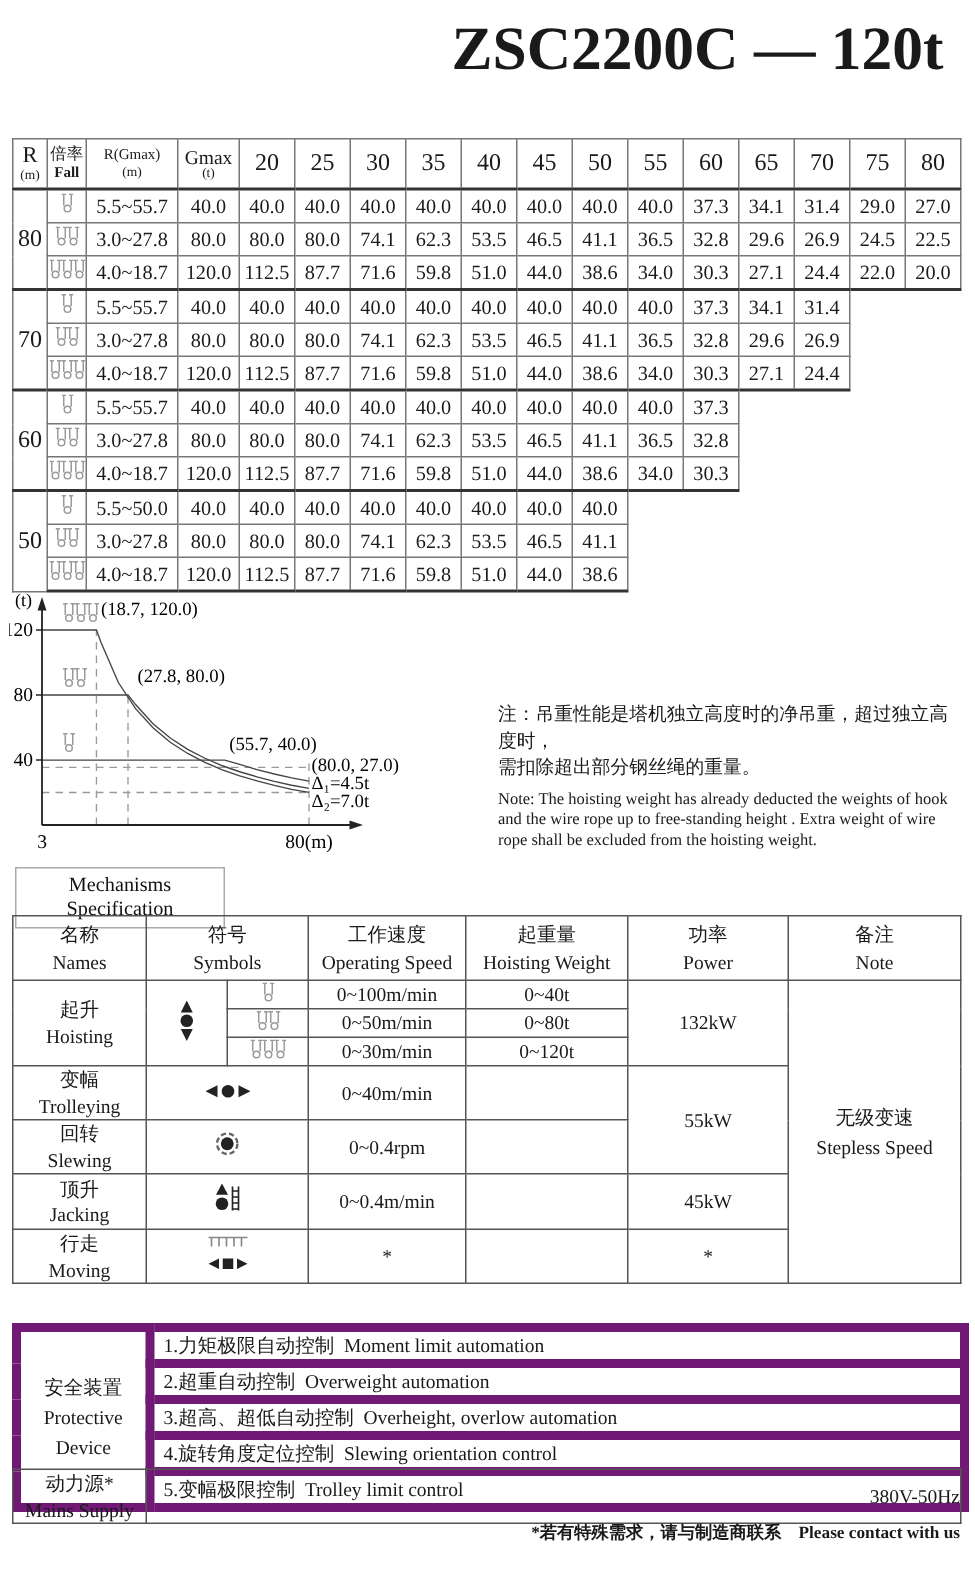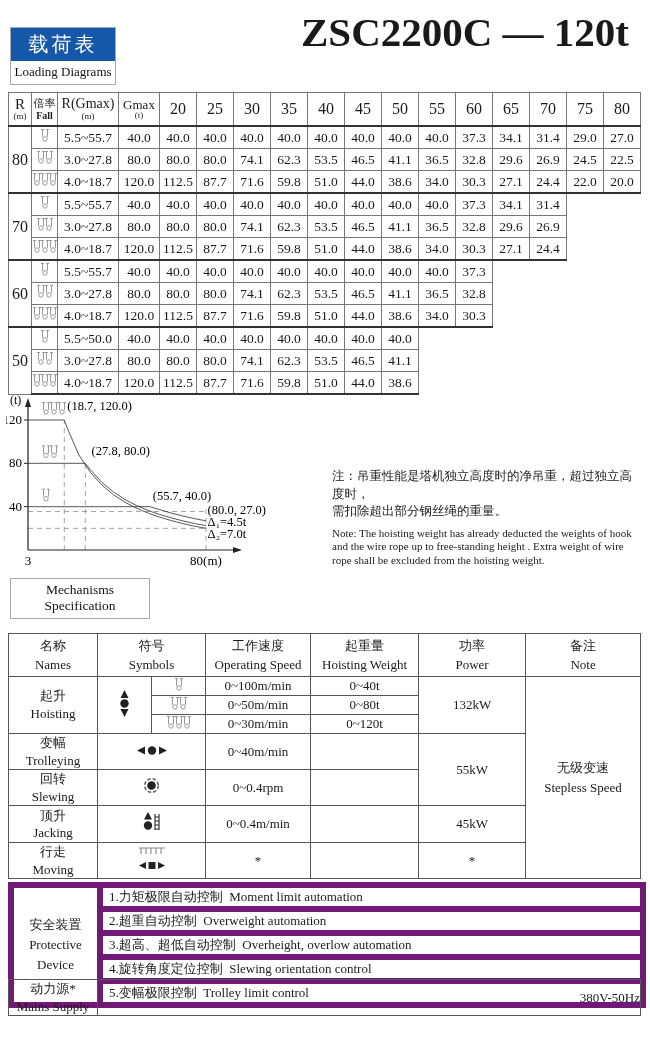--- a/index.html
+++ b/index.html
@@ -31,21 +31,21 @@
   .ltable tr.grp-top td{border-top:2px solid #333;margin-top:47px;}
   .ltable tr.grp-end td{border-bottom:2px solid #333;}
   
   .chart{position:absolute;left:6px;top:390px;width:302px;height:192px;}
   .chart svg text{font-family:"Liberation Serif","DejaVu Sans",serif;}
   
   .noteblk{position:absolute;left:332px;top:468px;width:312px;}
   .note-zh{font-size:12.5px;line-height:1.4;}
   .note-en{font-size:11px;line-height:1.25;margin-top:6px;}
   
-  .mtable{position:absolute;left:8px;top:633px;width:632px;border-collapse:collapse;
+  .mtable{position:absolute;left:8px;top:610px;width:632px;border-collapse:collapse;
           table-layout:fixed;font-size:13px;}
   .mtable th,.mtable td{border:1px solid #555;text-align:center;vertical-align:middle;padding:0;}
   .mtable th{font-weight:normal;height:42px;line-height:1.5;}
   .mtable .names{line-height:1.35;}
   .mtable .notecell{line-height:1.5;}
   
   .ptable{position:absolute;left:8px;top:882px;width:632px;border-collapse:collapse;
           table-layout:fixed;font-size:13px;}
   .ptable td{border:6px solid #701a75;vertical-align:middle;padding:0;height:18px;}
   .ptable td.lbl{text-align:center;line-height:1.55;}
@@ -56,24 +56,20 @@
   .stable td{border:1px solid #555;vertical-align:middle;padding:0;height:34px;}
   .stable td.lbl{text-align:center;line-height:1.35;}
   .stable td.val{text-align:right;padding-left:8px;}
   .footer{position:absolute;right:10px;top:1014px;font-size:11.5px;font-weight:bold;white-space:pre;}
 </style>
 </head>
 <body>
 
 <div class="page">
 
-  <div class="secbox" id="box1">
-    <div class="secbox-zh">载荷表</div>
-    <div class="secbox-en">Loading Diagrams</div>
-  </div>
 
   <div class="model-title">ZSC2200C — 120t</div>
 
   <table class="ltable">
     <colgroup>
       <col style="width:23px">
         <col style="width:26px">
         <col style="width:61px">
         <col style="width:41px">
       <col style="width:37px">
@@ -94,21 +90,21 @@
       <tr id="lt-header-row">
         <th>
           <div class="hmain">R</div>
           <div class="unit">(m)</div>
         </th>
         <th>
           <div style="font-size:11px;line-height:1.2">倍率</div>
           <div class="fallsmall">Fall</div>
         </th>
         <th>
-          <div style="font-size:14px;line-height:1.05">R(Gmax)</div>
+          <div style="font-size:10px;line-height:1.05">R(Gmax)</div>
           <div class="unit">(m)</div>
         </th>
         <th>
           <div style="font-size:13px;line-height:1.05">Gmax</div>
           <div class="unit">(t)</div>
         </th>
       <th class="rad">20</th>
           <th class="rad">25</th>
           <th class="rad">30</th>
           <th class="rad">35</th>
@@ -616,13 +612,14 @@
         <tr>
       <td class="lbl">
         <div>动力源*</div>
             <div>Mains Supply</div>
       </td>
       <td class="val">380V-50Hz</td>
     </tr>
   </tbody>
     </table>
 
+  <div class="footer">*若有特殊需求，请与制造商联系    Please contact with us</div>
 </div>
 
 </body></html>

